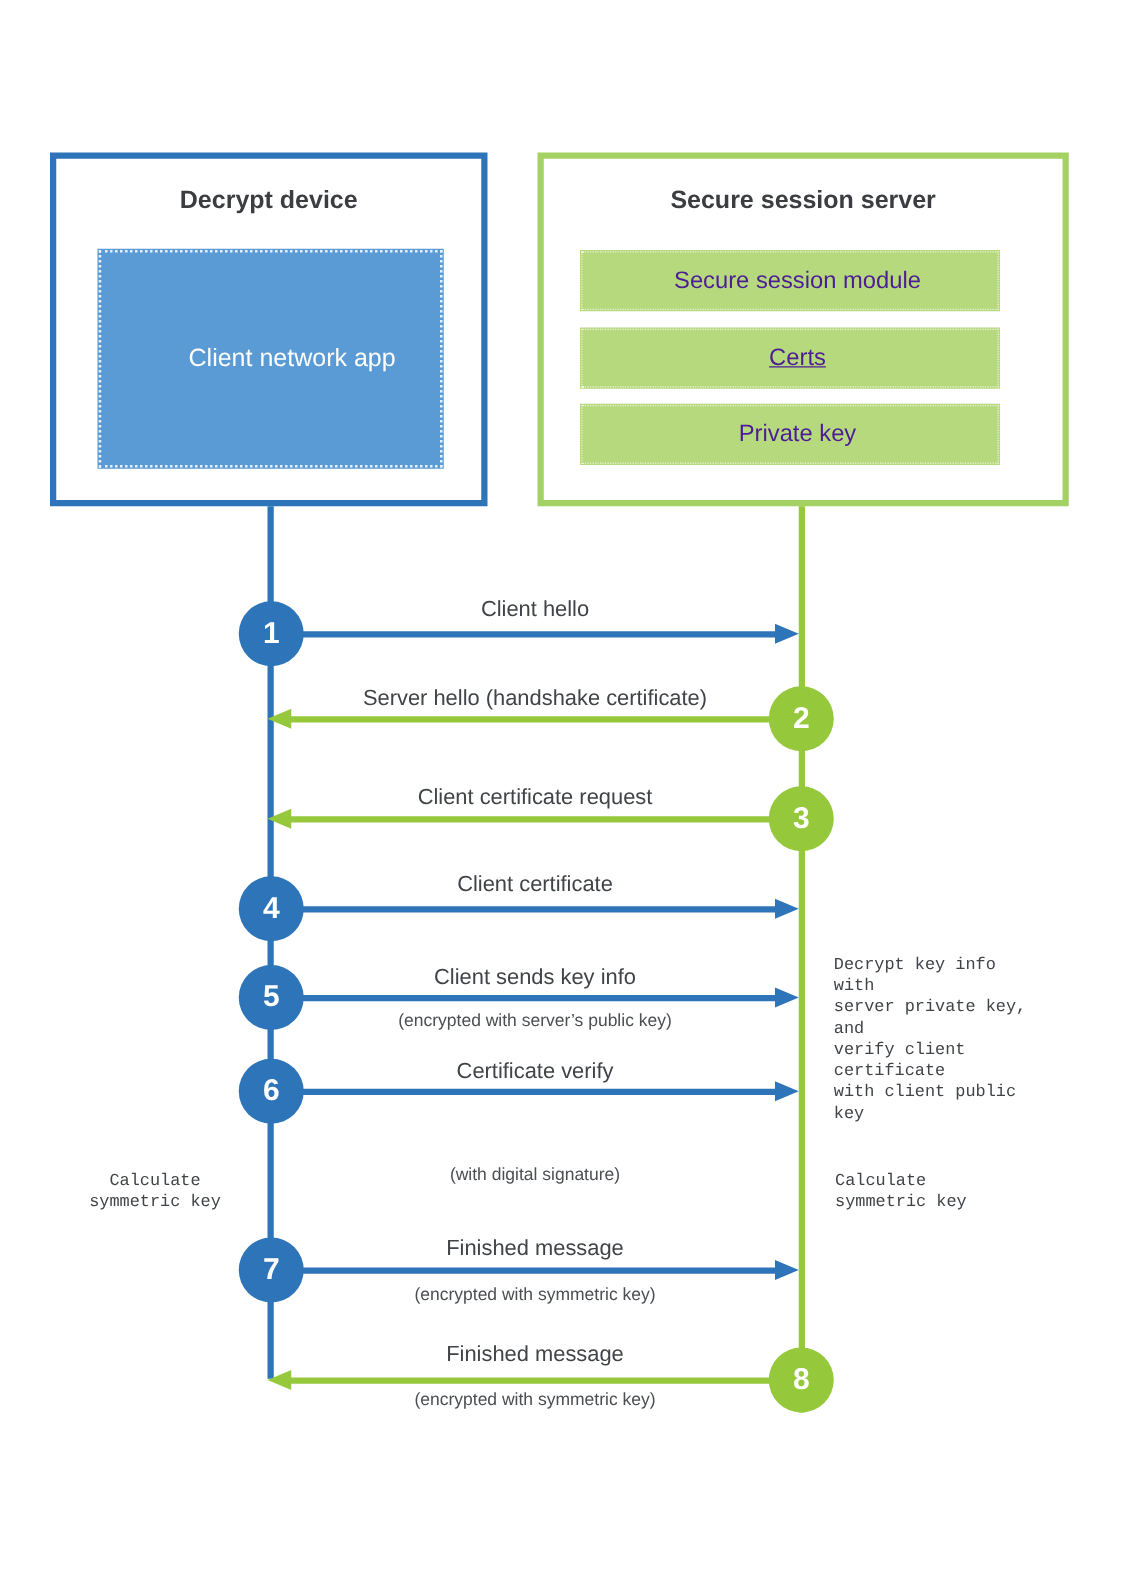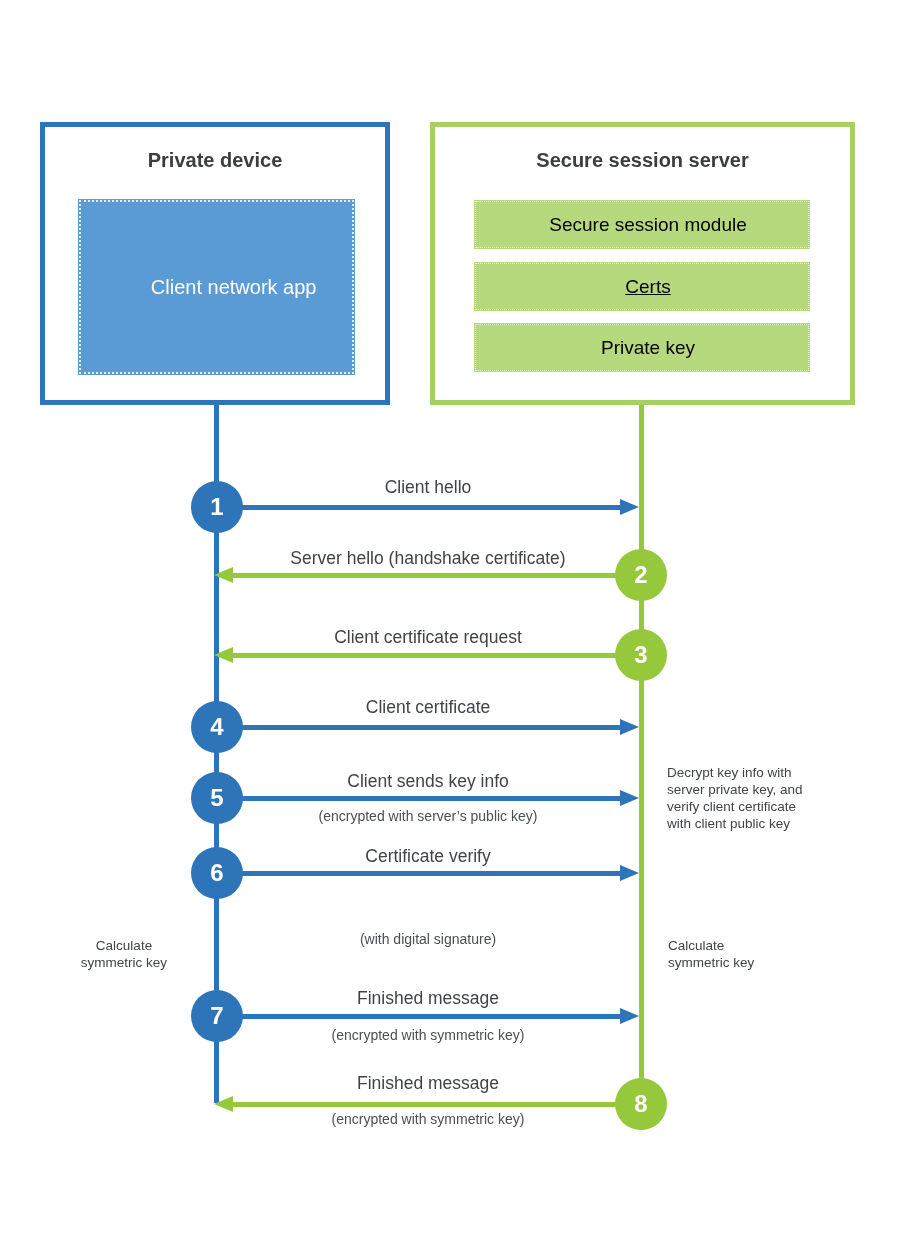--- a/index.html
+++ b/index.html
@@ -32,25 +32,25 @@
   }
   .app-box {
     left: 78px; top: 199px; width: 277px; height: 176px;
     background: #5b9bd5;
     outline: 2px dotted rgba(255,255,255,0.85); outline-offset: -3px;
     display: flex; align-items: center; justify-content: center;
     text-align: right; color: #ffffff; font-size: 20px; line-height: 1.5;
   }
   .app-box span { display: block; width: 200px; }
   .bar {
-    left: 474px; width: 336px; height: 49px;
+    left: 464px; width: 336px; height: 49px;
     background: #b6d97e;
     outline: 1px dotted rgba(255,255,255,0.7); outline-offset: -2px;
     display: flex; align-items: center; justify-content: center;
-    color: #000000; font-size: 19px; padding-left: 12px;
+    color: #4c1d95; font-size: 19px; padding-left: 12px;
   }
   .bar1 { top: 200px; } .bar2 { top: 262px; text-decoration: underline; } .bar3 { top: 323px; }
 
   
   .vline { width: 5px; }
   .blue-line { left: 214px; top: 405px; height: 698px; background: #2e74b9; }
   .green-line { left: 639px; top: 405px; height: 725px; background: #96c83c; }
 
   
   .circle {
@@ -96,33 +96,33 @@
   }
   .l1 { top: 477px; } .l2 { top: 548px; } .l3 { top: 627px; } .l4 { top: 697px; }
   .l5 { top: 771px; } .l6 { top: 846px; } .l7 { top: 988px; } .l8 { top: 1073px; }
   .msg-sub {
     left: 208px; width: 440px; text-align: center;
     font-size: 14px; color: #4b4e52;
   }
   .s5 { top: 808px; } .s6 { top: 883px; margin-top: 48px; } .s7 { top: 1027px; } .s8 { top: 1111px; }
 
   
-  .note { font-size: 13.5px; line-height: 17px; color: #404347; white-space: pre-line; }
+  .note { font-size: 13.5px; line-height: 17px; color: #404347; white-space: pre-line; font-family: Liberation Mono, monospace; }
   .note-decrypt { left: 667px; top: 764px; width: 170px; }
   .calc-left { left: 62px; top: 937px; width: 124px; text-align: center; }
   .calc-right { left: 668px; top: 937px; width: 130px; text-align: left; }
 </style>
 </head>
 <body>
 
 <div class="canvas">
 
 
   <div class="abs device-box client-box">
-    <div class="box-title">Private device</div>
+    <div class="box-title">Decrypt device</div>
   </div>
   <div class="abs app-box">
     <span>Client network app</span>
   </div>
 
   <div class="abs device-box server-box">
     <div class="box-title">Secure session server</div>
   </div>
   <div class="abs bar bar1">Secure session module</div>
   <div class="abs bar bar2">Certs</div>

